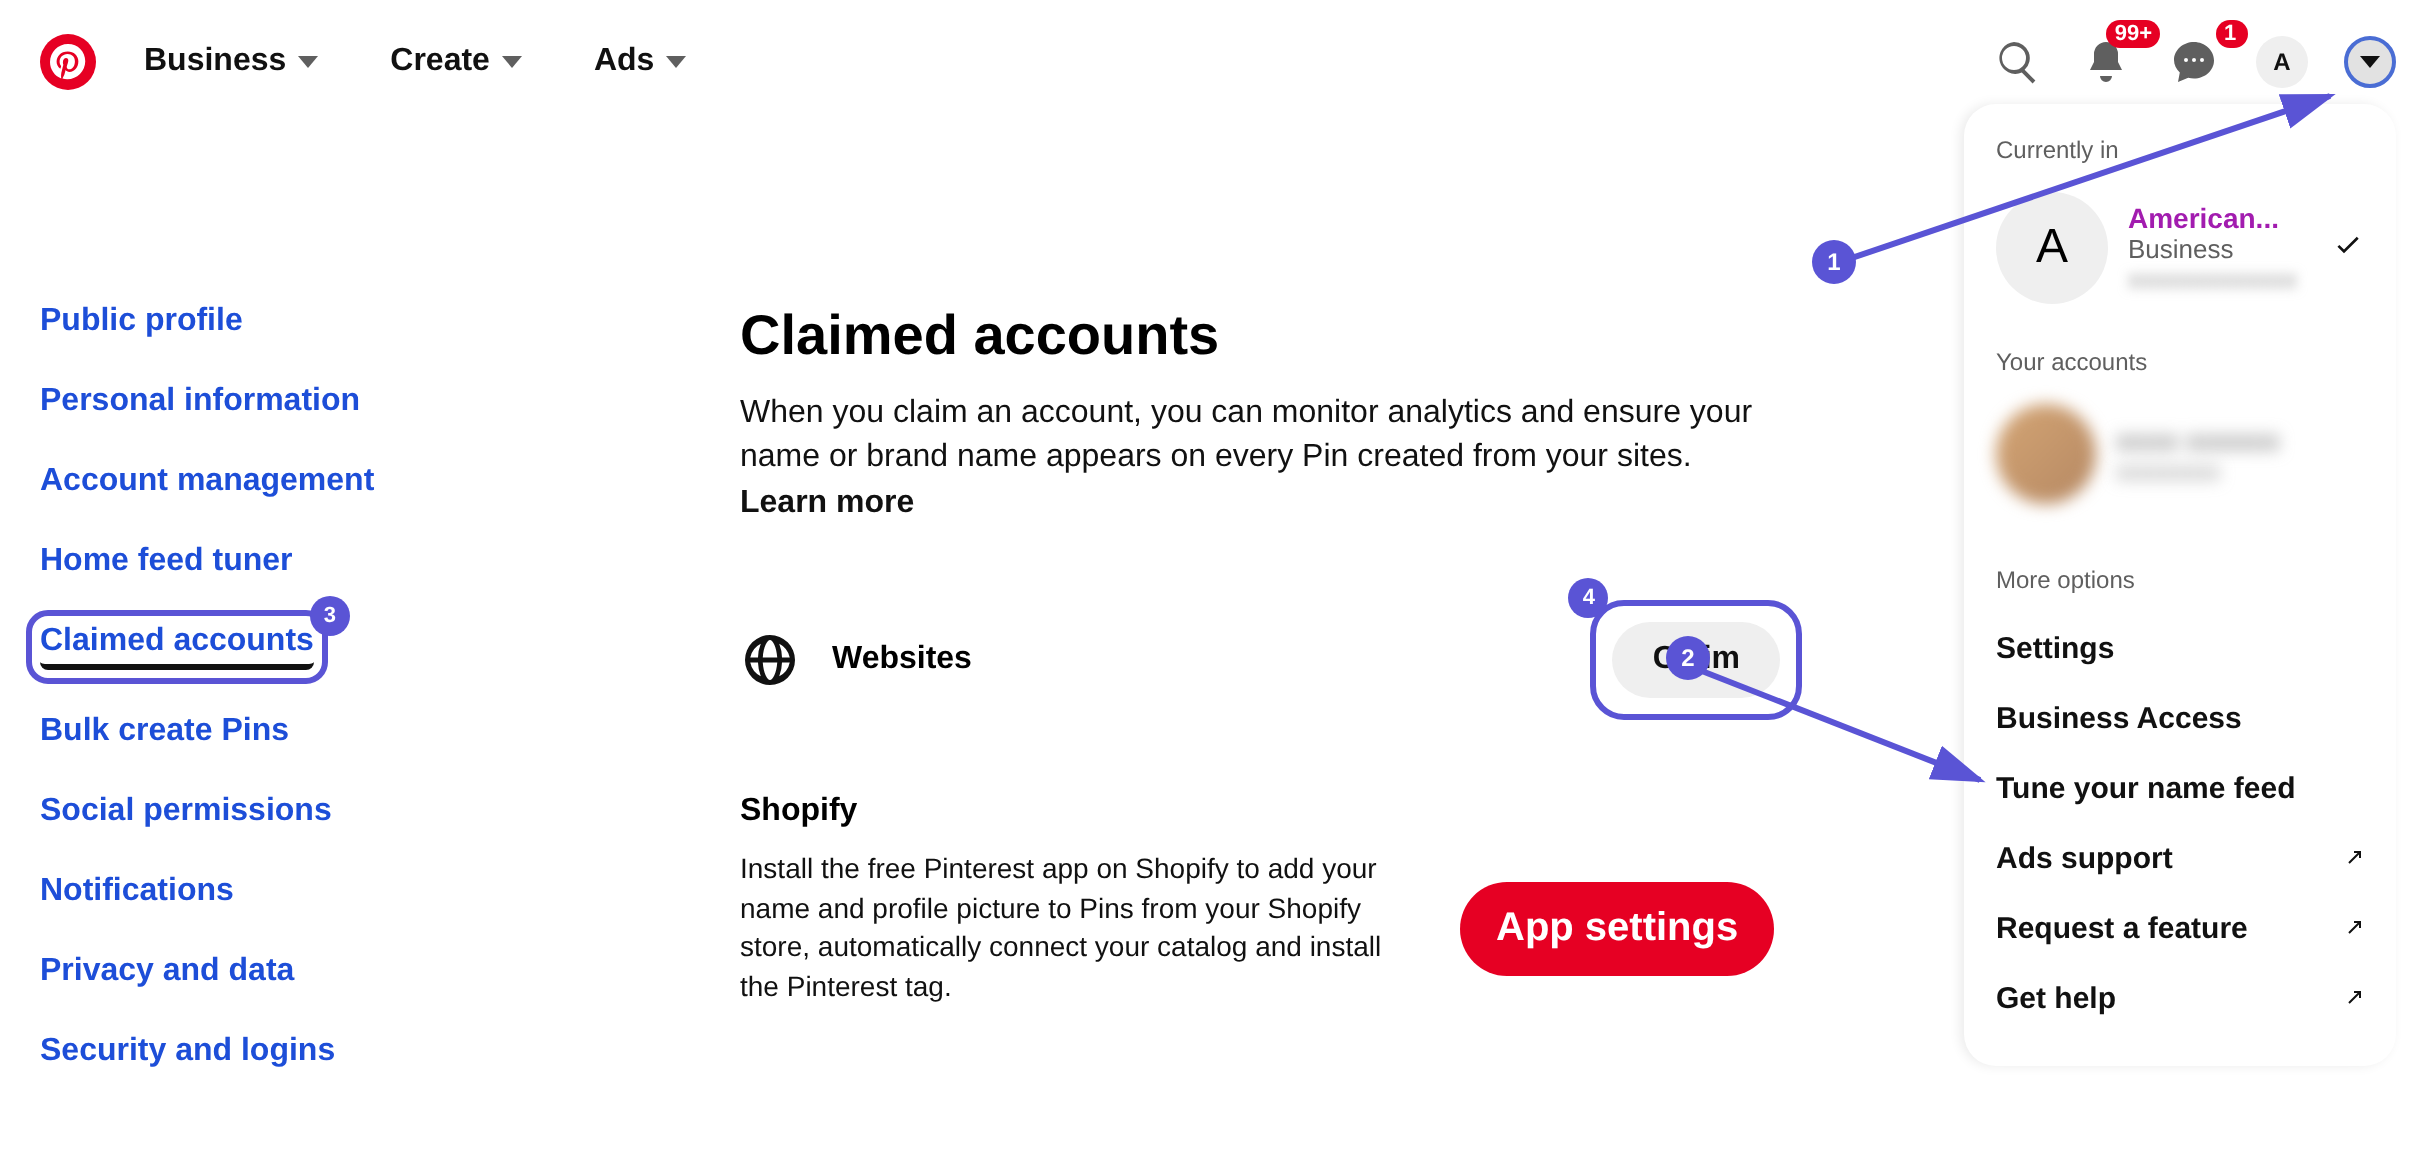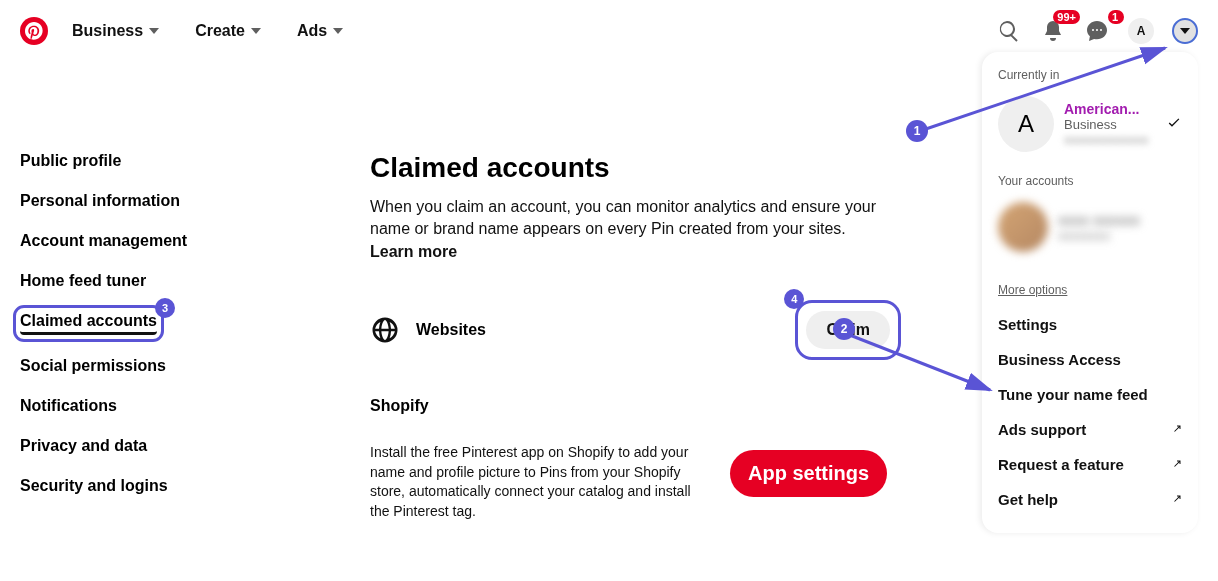--- a/index.html
+++ b/index.html
@@ -11,40 +11,40 @@
 .chevron-down { width: 0; height: 0; border-left: 5px solid transparent; border-right: 5px solid transparent; border-top: 6px solid #5f5f5f; }
 .header-right { margin-left: auto; display: flex; align-items: center; gap: 18px; }
 .icon-btn { position: relative; width: 26px; height: 26px; display: flex; align-items: center; justify-content: center; cursor: pointer; }
 .icon-btn svg { width: 24px; height: 24px; fill: #5f5f5f; }
 .badge { position: absolute; top: -8px; right: -14px; background: #e60023; color: #fff; font-size: 11px; font-weight: 700; padding: 1px 4px; border-radius: 10px; min-width: 16px; text-align: left; }
 .avatar-small { width: 26px; height: 26px; border-radius: 50%; background: #efefef; display: flex; align-items: center; justify-content: center; font-size: 12px; font-weight: 600; color: #111; }
 .account-chevron { width: 26px; height: 26px; border: 2px solid #4a6dd4; border-radius: 50%; background: #e2e2e2; display: flex; align-items: center; justify-content: center; cursor: pointer; }
 .account-chevron .chevron-down { border-top-color: #111; }
 .main { display: flex; padding: 0 20px; gap: 130px; }
 .sidebar { display: flex; flex-direction: column; gap: 22px; padding-top: 90px; min-width: 220px; }
-.sidebar-item { font-size: 16px; font-weight: 600; color: #000000; cursor: pointer; position: relative; }
+.sidebar-item { font-size: 16px; font-weight: 600; color: #1d4ed8; cursor: pointer; position: relative; }
 .sidebar-item.active { text-decoration: none; border-bottom: 3px solid #111; padding-bottom: 2px; width: fit-content; }
 .sidebar-item.boxed { outline: 3px solid #5a54d5; outline-offset: 4px; border-radius: 4px; }
 .call-badge { position: absolute; top: -14px; right: -18px; width: 20px; height: 20px; background: #5a54d5; color: #fff; border-radius: 50%; display: flex; align-items: center; justify-content: center; font-size: 11px; font-weight: 700; }
 .content { padding-top: 90px; max-width: 520px; position: relative; }
 .content h1 { font-size: 28px; font-weight: 600; margin-bottom: 12px; }
 .content .desc { font-size: 16px; color: #111; line-height: 1.4; }
 .content .desc .learn-more { font-weight: 700; }
 .section { display: flex; align-items: center; gap: 16px; margin-top: 48px; }
 .section .globe { width: 30px; height: 30px; }
 .section .globe svg { width: 30px; height: 30px; fill: #111; }
 .section .title { font-size: 16px; font-weight: 600; flex: 1; }
 .btn-grey { background: #efefef; color: #111; font-weight: 600; font-size: 16px; padding: 10px 20px; border-radius: 24px; border: none; cursor: pointer; }
 .btn-red { background: #e60023; color: #fff; font-weight: 600; font-size: 20px; padding: 12px 18px; border-radius: 24px; border: none; cursor: pointer; }
 .claim-box { outline: 3px solid #5a54d5; outline-offset: 8px; border-radius: 6px; position: relative; }
 .claim-box .call-badge { top: -22px; left: -22px; right: auto; }
 .shopify-section { margin-top: 48px; }
 .shopify-section .shop-title { font-size: 16px; font-weight: 600; margin-bottom: 10px; }
 .shopify-row { display: flex; align-items: center; gap: 20px; }
-.shopify-row .shop-desc { font-size: 14px; color: #111; line-height: 1.4; max-width: 340px; margin-top: 18px; }
+.shopify-row .shop-desc { font-size: 14px; color: #111; line-height: 1.4; max-width: 340px; }
 .dropdown { position: absolute; top: 52px; right: 20px; width: 216px; background: #fff; border-radius: 16px; box-shadow: -2px 0 6px rgba(0,0,0,0.08); padding: 16px 12px; }
 .dd-label { font-size: 12px; color: #5f5f5f; margin-bottom: 10px; padding-left: 4px; }
 .dd-account { display: flex; align-items: center; gap: 10px; padding: 4px; margin-bottom: 18px; }
 .dd-avatar-big { width: 56px; height: 56px; border-radius: 50%; background: #efefef; display: flex; align-items: center; justify-content: center; font-size: 24px; font-weight: 400; }
 .dd-blur { filter: blur(4px); width: 50px; height: 50px; border-radius: 50%; background: linear-gradient(135deg, #d4a574, #b58863); }
 .dd-info { flex: 1; }
 .dd-name { font-size: 14px; font-weight: 700; color: #a21caf; }
 .dd-sub { font-size: 13px; color: #5f5f5f; }
 .dd-sub.blur { filter: blur(3px); color: #999; }
 .dd-check svg { width: 16px; height: 16px; fill: #111; }
@@ -106,20 +106,21 @@
 <div class="main">
   <div class="sidebar">
     <div class="sidebar-item">Public profile</div>
     <div class="sidebar-item">Personal information</div>
     <div class="sidebar-item">Account management</div>
     <div class="sidebar-item">Home feed tuner</div>
     <div style="position:relative; width:fit-content;">
       <div class="sidebar-item active boxed">Claimed accounts</div>
       <div class="call-badge">3</div>
     </div>
+    <div class="sidebar-item">Bulk create Pins</div>
     <div class="sidebar-item">Social permissions</div>
     <div class="sidebar-item">Notifications</div>
     <div class="sidebar-item">Privacy and data</div>
     <div class="sidebar-item">Security and logins</div>
   </div>
 
   <div class="content">
     <h1>Claimed accounts</h1>
     <p class="desc">
       <span>When you claim an account, you can monitor analytics and ensure your name or brand name appears on every Pin created from your sites. </span><span class="learn-more">Learn more</span>
@@ -162,21 +163,21 @@
         </svg></div>
   </div>
   <div class="dd-label">Your accounts</div>
   <div class="dd-account">
     <div class="dd-blur"></div>
     <div class="dd-info">
       <div class="dd-name blur-text">xxxx xxxxxx</div>
       <div class="dd-sub blur-text">xxxxxxxx</div>
     </div>
   </div>
-  <div class="dd-label" style="margin-top:27px;text-decoration:underline;">More options</div>
+  <div class="dd-label" style="margin-top:27px;">More options</div>
   <div class="dd-item">
       <span>Settings</span>
     </div>
   <div class="dd-item">
       <span>Business Access</span>
     </div>
   <div class="dd-item">
       <span>Tune your name feed</span>
     </div>
   <div class="dd-item">

